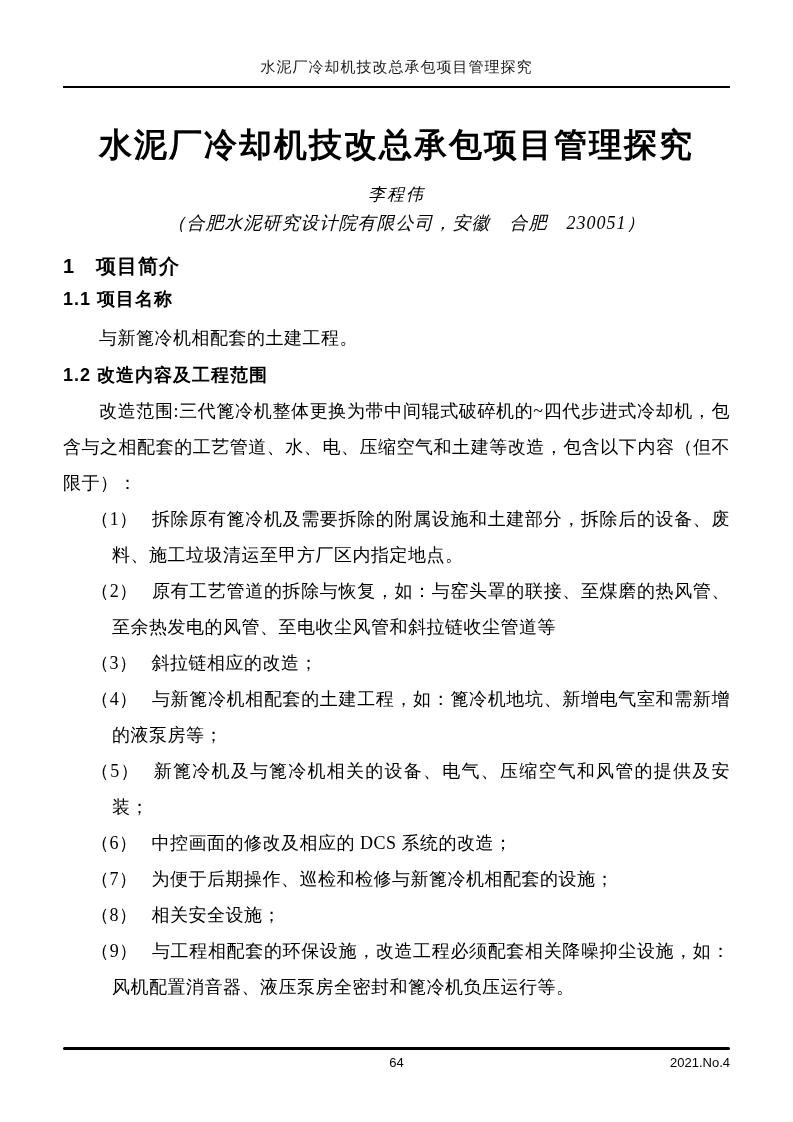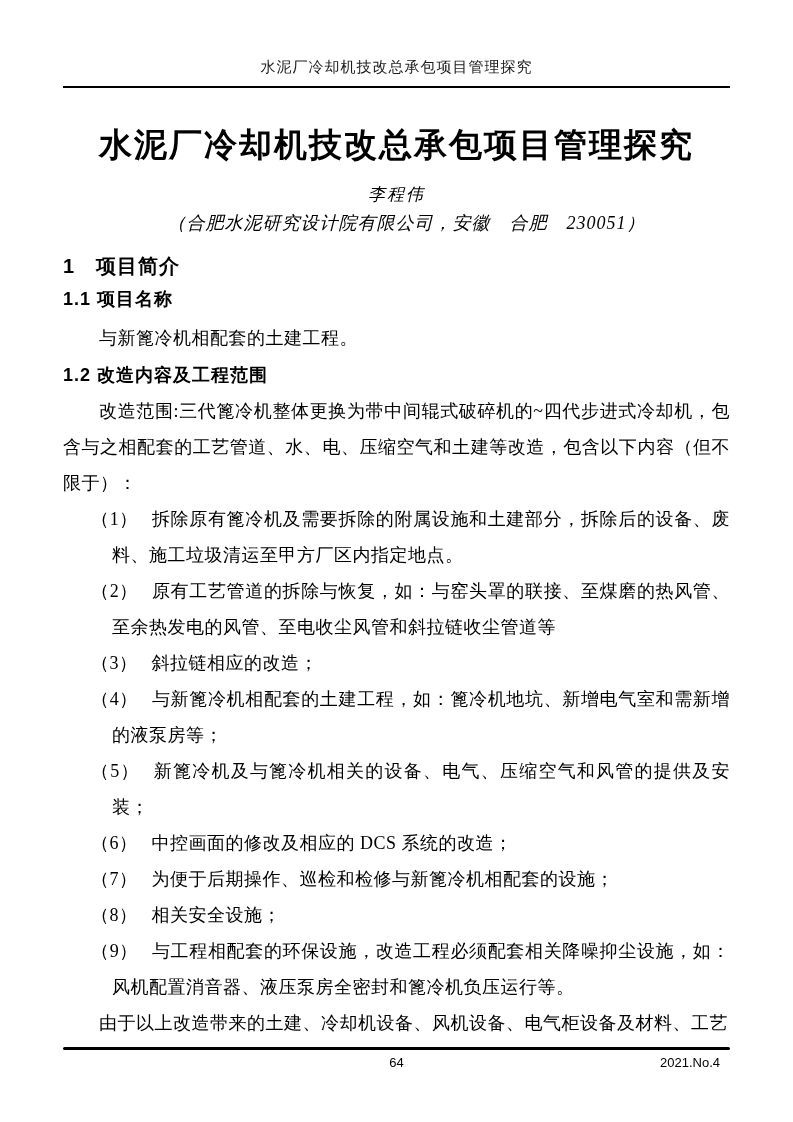--- a/index.html
+++ b/index.html
@@ -110,21 +110,21 @@
     left: 0;
     width: 100%;
     text-align: center;
     font-family: "Liberation Sans", sans-serif;
     font-size: 13px;
     line-height: 16px;
   }
   .footer-issue {
     position: absolute;
     top: 1055px;
-    right: 73px;
+    right: 63px;
     font-family: "Liberation Sans", sans-serif;
     font-size: 13px;
     line-height: 16px;
   }
 </style>
 </head>
 <body>
 
 <div class="page">
 
@@ -166,20 +166,19 @@
     <div class="list-item">
       <span class="list-marker">（7）</span><span>为便于后期操作、巡检和检修与新篦冷机相配套的设施；</span>
     </div>
     <div class="list-item">
       <span class="list-marker">（8）</span><span>相关安全设施；</span>
     </div>
     <div class="list-item">
       <span class="list-marker">（9）</span><span>与工程相配套的环保设施，改造工程必须配套相关降噪抑尘设施，如：风机配置消音器、液压泵房全密封和篦冷机负压运行等。</span>
     </div>
 
-    <div class="body-para closing-para">由于以上改造带来的土建、冷却机设备、风机设备、电气柜设备及材料、工艺</div>
   </div>
 
   <div class="footer-rule"></div>
   <div class="footer-page-number">64</div>
   <div class="footer-issue">2021.No.4</div>
 
 </div>
 
 </body></html>

